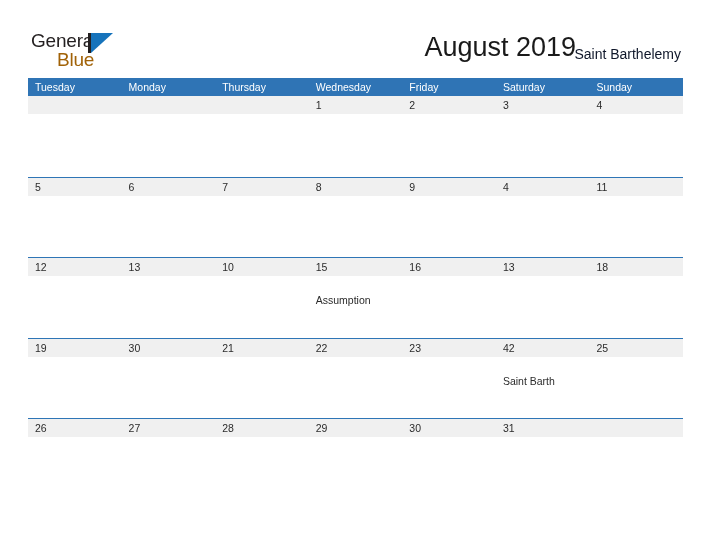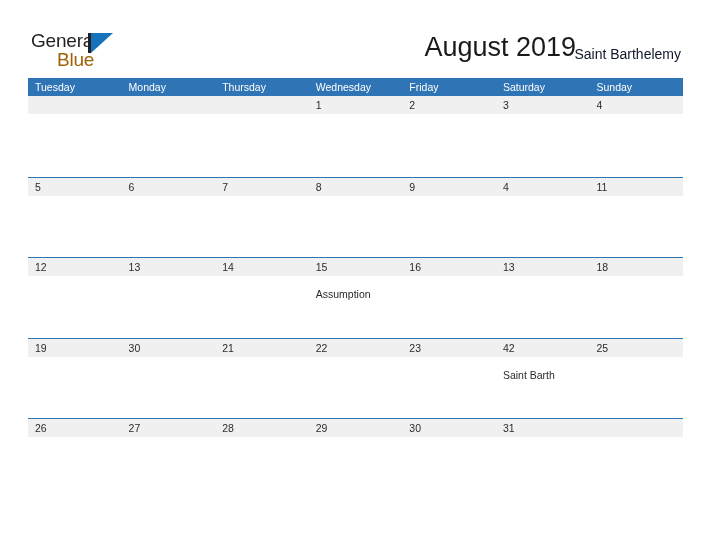--- a/index.html
+++ b/index.html
@@ -138,21 +138,21 @@
   }
 
   .event-band {
     display: flex;
     height: 62px;
     background: #ffffff;
   }
   .event-cell {
     flex: 1 1 0;
     padding-left: 7px;
-    padding-top: 12px;
+    padding-top: 18px;
     box-sizing: border-box;
     font-size: 10.5px;
     color: #2b2b2b;
     line-height: 13px;
     white-space: nowrap;
     overflow: hidden;
   }
 </style>
 </head>
 <body>
@@ -223,21 +223,21 @@
       <div class="event-cell"></div>
       <div class="event-cell"></div>
       <div class="event-cell"></div>
     </div>
   </div>
 
   <div class="week-row">
     <div class="day-band">
       <div class="day-band-cell">12</div>
       <div class="day-band-cell">13</div>
-      <div class="day-band-cell">14</div>
+      <div class="day-band-cell">10</div>
       <div class="day-band-cell">15</div>
       <div class="day-band-cell">16</div>
       <div class="day-band-cell">13</div>
       <div class="day-band-cell">18</div>
     </div>
     <div class="event-band">
       <div class="event-cell"></div>
       <div class="event-cell"></div>
       <div class="event-cell"></div>
       <div class="event-cell">Assumption</div>

